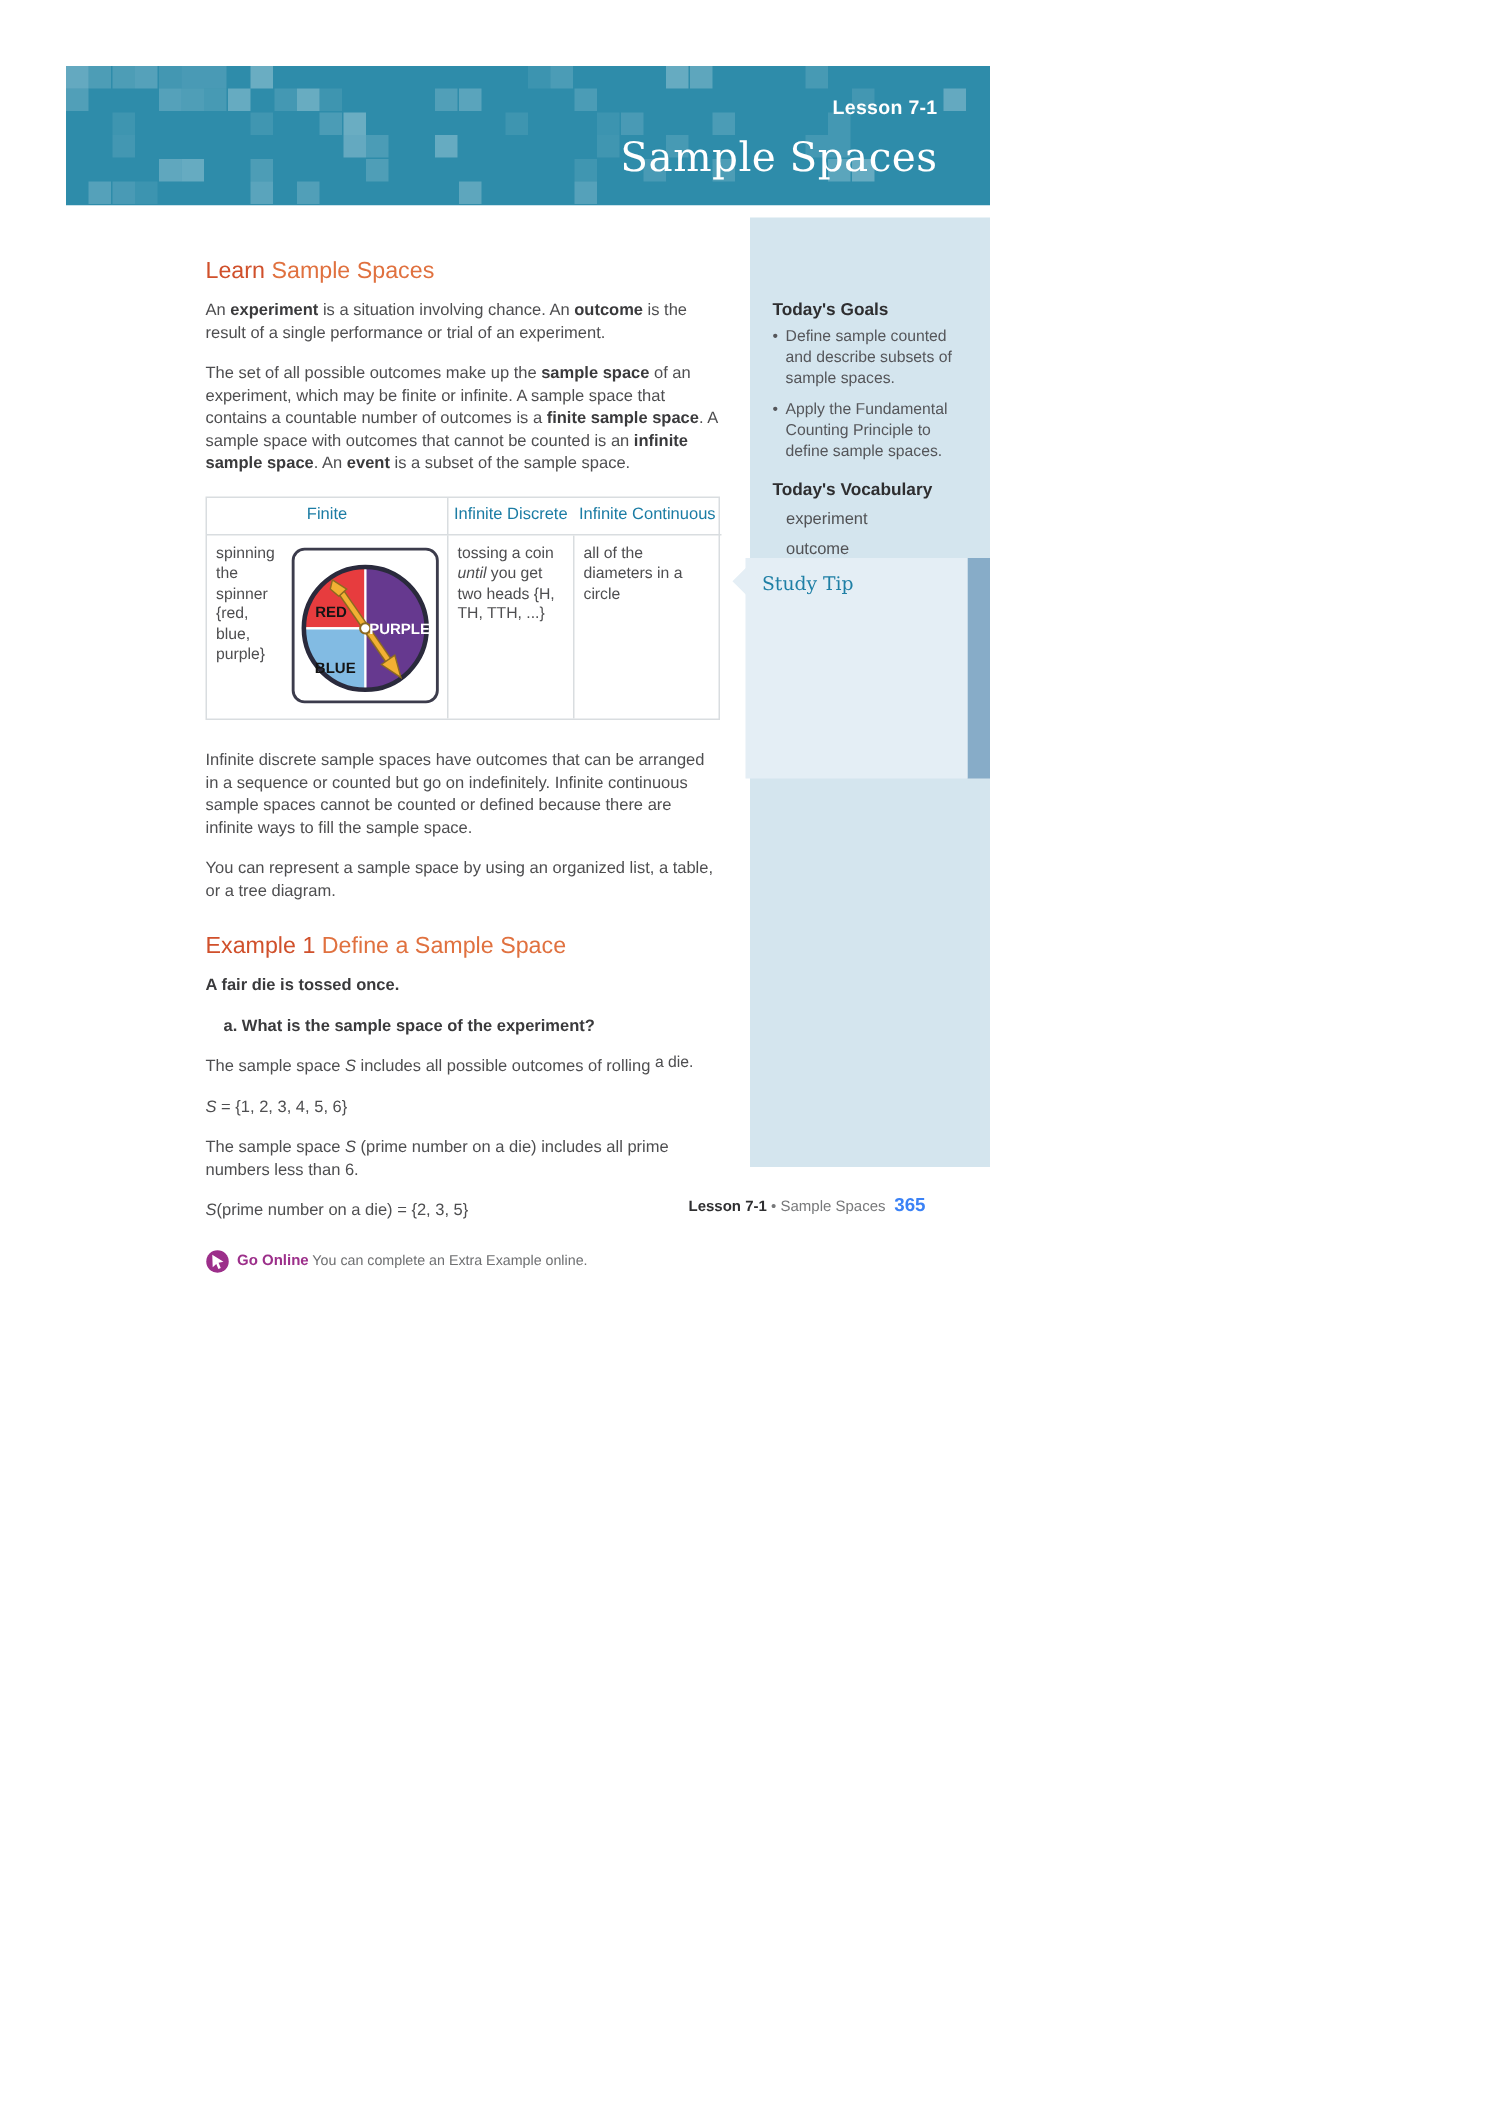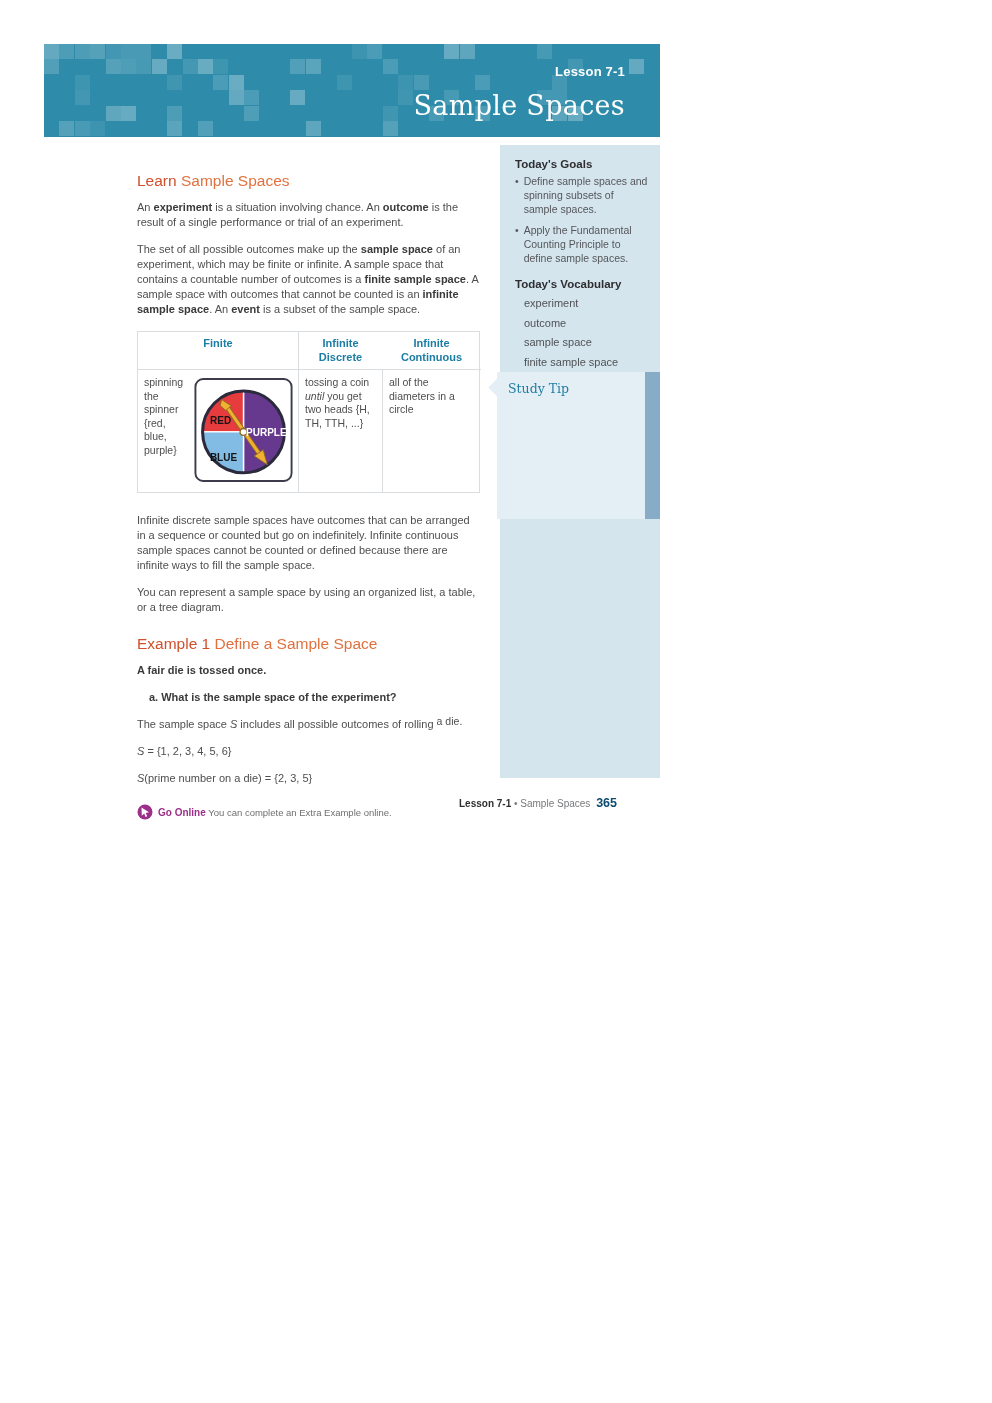--- a/index.html
+++ b/index.html
@@ -23,60 +23,60 @@
   .rt-i{font-style:italic;}
   .rt-a{position:relative;top:-3px;font-size:10.5px;}
 
   .sec-heading{margin:0 0 10px 0;font-size:15.5px;line-height:18px;font-weight:normal;}
   .sec-heading .lead{font-weight:normal;color:#d0502b;}
   .sec-heading .rest{color:#e0713f;}
 
   
   .ex-table{display:grid;grid-template-columns:50px 110px 84px 99px;
             border:1px solid #d9dde0;margin:0 0 20px 0;font-size:10.5px;line-height:13.5px;}
-  .ex-table .hd{color:#1b7ca4;font-weight:bold;font-size:11px;text-align:center;
+  .ex-table .hd{color:#1b7ca4;font-weight:normal;font-size:11px;text-align:center;
                 padding:5px 2px;border-bottom:1px solid #d9dde0;}
   .hd-finite{grid-column:1 / span 2;}
   .hd-dis{border-left:1px solid #d9dde0;}
   .ex-table .cell{padding:6px 5px 8px 6px;}
   .c3,.c4{border-left:1px solid #d9dde0;}
   .c2{display:flex;align-items:center;justify-content:center;padding-top:8px;}
 
   
   .intro{font-weight:bold;color:#3a3a3c;margin:0 0 5px 0;}
   .qline{font-weight:bold;color:#3a3a3c;margin:0 0 5px 0;padding-left:26px;text-indent:-14px;}
   .aline{margin:0 0 7px 0;}
   .sline{margin:0 0 12px 0;}
 
   .go-online{display:flex;align-items:center;gap:5px;margin-top:18px;font-size:9.5px;color:#6e6f71;}
   .go-online .go-lead{color:#9c2f8a;font-weight:bold;font-size:10px;}
 
   
   .sidebar{position:absolute;left:500px;top:145px;width:160px;height:633px;
            background:#d4e5ee;}
-  .sb-inner{padding:13px 12px 0 15px;color:#55565a;}
+  .sb-inner{padding:13px 12px 0 15px;color:#55565a;margin-top:43px;}
   .sb-h{font-size:11.5px;font-weight:bold;color:#2e2e30;margin:0 0 4px 0;}
   .goals{list-style:none;margin:0 0 13px 0;padding:0;font-size:10.5px;line-height:14px;}
   .goals li{display:flex;gap:5px;margin:0 0 7px 0;}
   .goals .blt{line-height:14px;}
   .vocab{list-style:none;margin:0;padding:0 0 0 9px;font-size:11px;line-height:19.5px;color:#515255;}
 
   .study-tip{position:absolute;left:497px;top:372px;width:148px;height:147px;
              background:#e4eef5;box-sizing:border-box;padding:9px 11px;}
   .st-notch{position:absolute;left:-6px;top:9px;width:13px;height:13px;background:#e4eef5;
             transform:rotate(45deg);}
   .st-h{font-family:"DejaVu Serif",serif;font-size:12.5px;color:#1e7fa5;margin:0 0 5px 0;}
   .st-body{font-size:10.5px;line-height:14.5px;color:#55565a;margin:0;}
   .side-strip{position:absolute;left:645px;top:372px;width:15px;height:147px;background:#87acc8;}
 
   
   .footer{position:absolute;left:137px;top:796px;width:480px;text-align:right;
           font-size:10px;color:#77787a;}
   .footer .f-lesson{font-weight:bold;color:#2f2f31;}
-  .footer .f-page{font-weight:bold;color:#0c4a6e;font-size:12.5px;margin-left:3px;}
+  .footer .f-page{font-weight:bold;color:#3b82f6;font-size:12.5px;margin-left:3px;}
 </style>
 </head>
 <body>
 
 <div class="page">
 
   <div class="banner">
     <div class="banner-bg" style="background:#2e8caa;"></div>
     <div class="banner-bg">
         <div class="mq" style="left: 0px; top: 0px; opacity: 0.26;"></div>
@@ -191,38 +191,39 @@
     <p style="margin-bottom:20px;">You can represent a sample space by using an organized list, a table, or a tree diagram.</p>
 
     <h2 class="sec-heading">
       <span class="lead">Example 1</span><span class="rest"> Define a Sample Space</span>
     </h2>
 
     <p class="intro">A fair die is tossed once.</p>
     <p class="qline">a. What is the sample space of the experiment?</p>
     <p class="aline"><span>The sample space </span><span class="rt-i">S</span><span> includes all possible outcomes of rolling </span><span class="rt-a">a die.</span></p>
     <p class="sline"><span class="rt-i">S</span><span> = {1, 2, 3, 4, 5, 6}</span></p>
+    <p class="aline"><span>The sample space </span><span class="rt-i">S</span><span> (prime number on a die) includes all prime numbers less than 6.</span></p>
     <p class="sline"><span class="rt-i">S</span><span>(prime number on a die) = {2, 3, 5}</span></p>
 
     <div class="go-online">
       <svg width="16" height="16" viewBox="0 0 16 16">
         <circle cx="8" cy="8" r="7.5" fill="#9c2f8a"></circle>
         <path d="M4.5,3.5 L12,8.2 L8.7,8.9 L10.2,12.3 L8.6,13 L7.2,9.6 L4.8,11.8 Z" fill="#ffffff"></path>
       </svg>
       <span><span class="go-lead">Go Online</span><span> You can complete an Extra Example online.</span></span>
     </div>
   </div>
 
   <div class="sidebar">
     <div class="sb-inner">
       <div class="sb-h">Today's Goals</div>
       <ul class="goals">
         <li>
           <span class="blt">•</span>
-          <span>Define sample spaces and spinning subsets of sample spaces.</span>
+          <span>Define sample counted and describe subsets of sample spaces.</span>
         </li>
         <li>
           <span class="blt">•</span>
           <span>Apply the Fundamental Counting Principle to define sample spaces.</span>
         </li>
       </ul>
       <div class="sb-h">Today's Vocabulary</div>
       <ul class="vocab">
         <li>experiment</li>
         <li>outcome</li>

